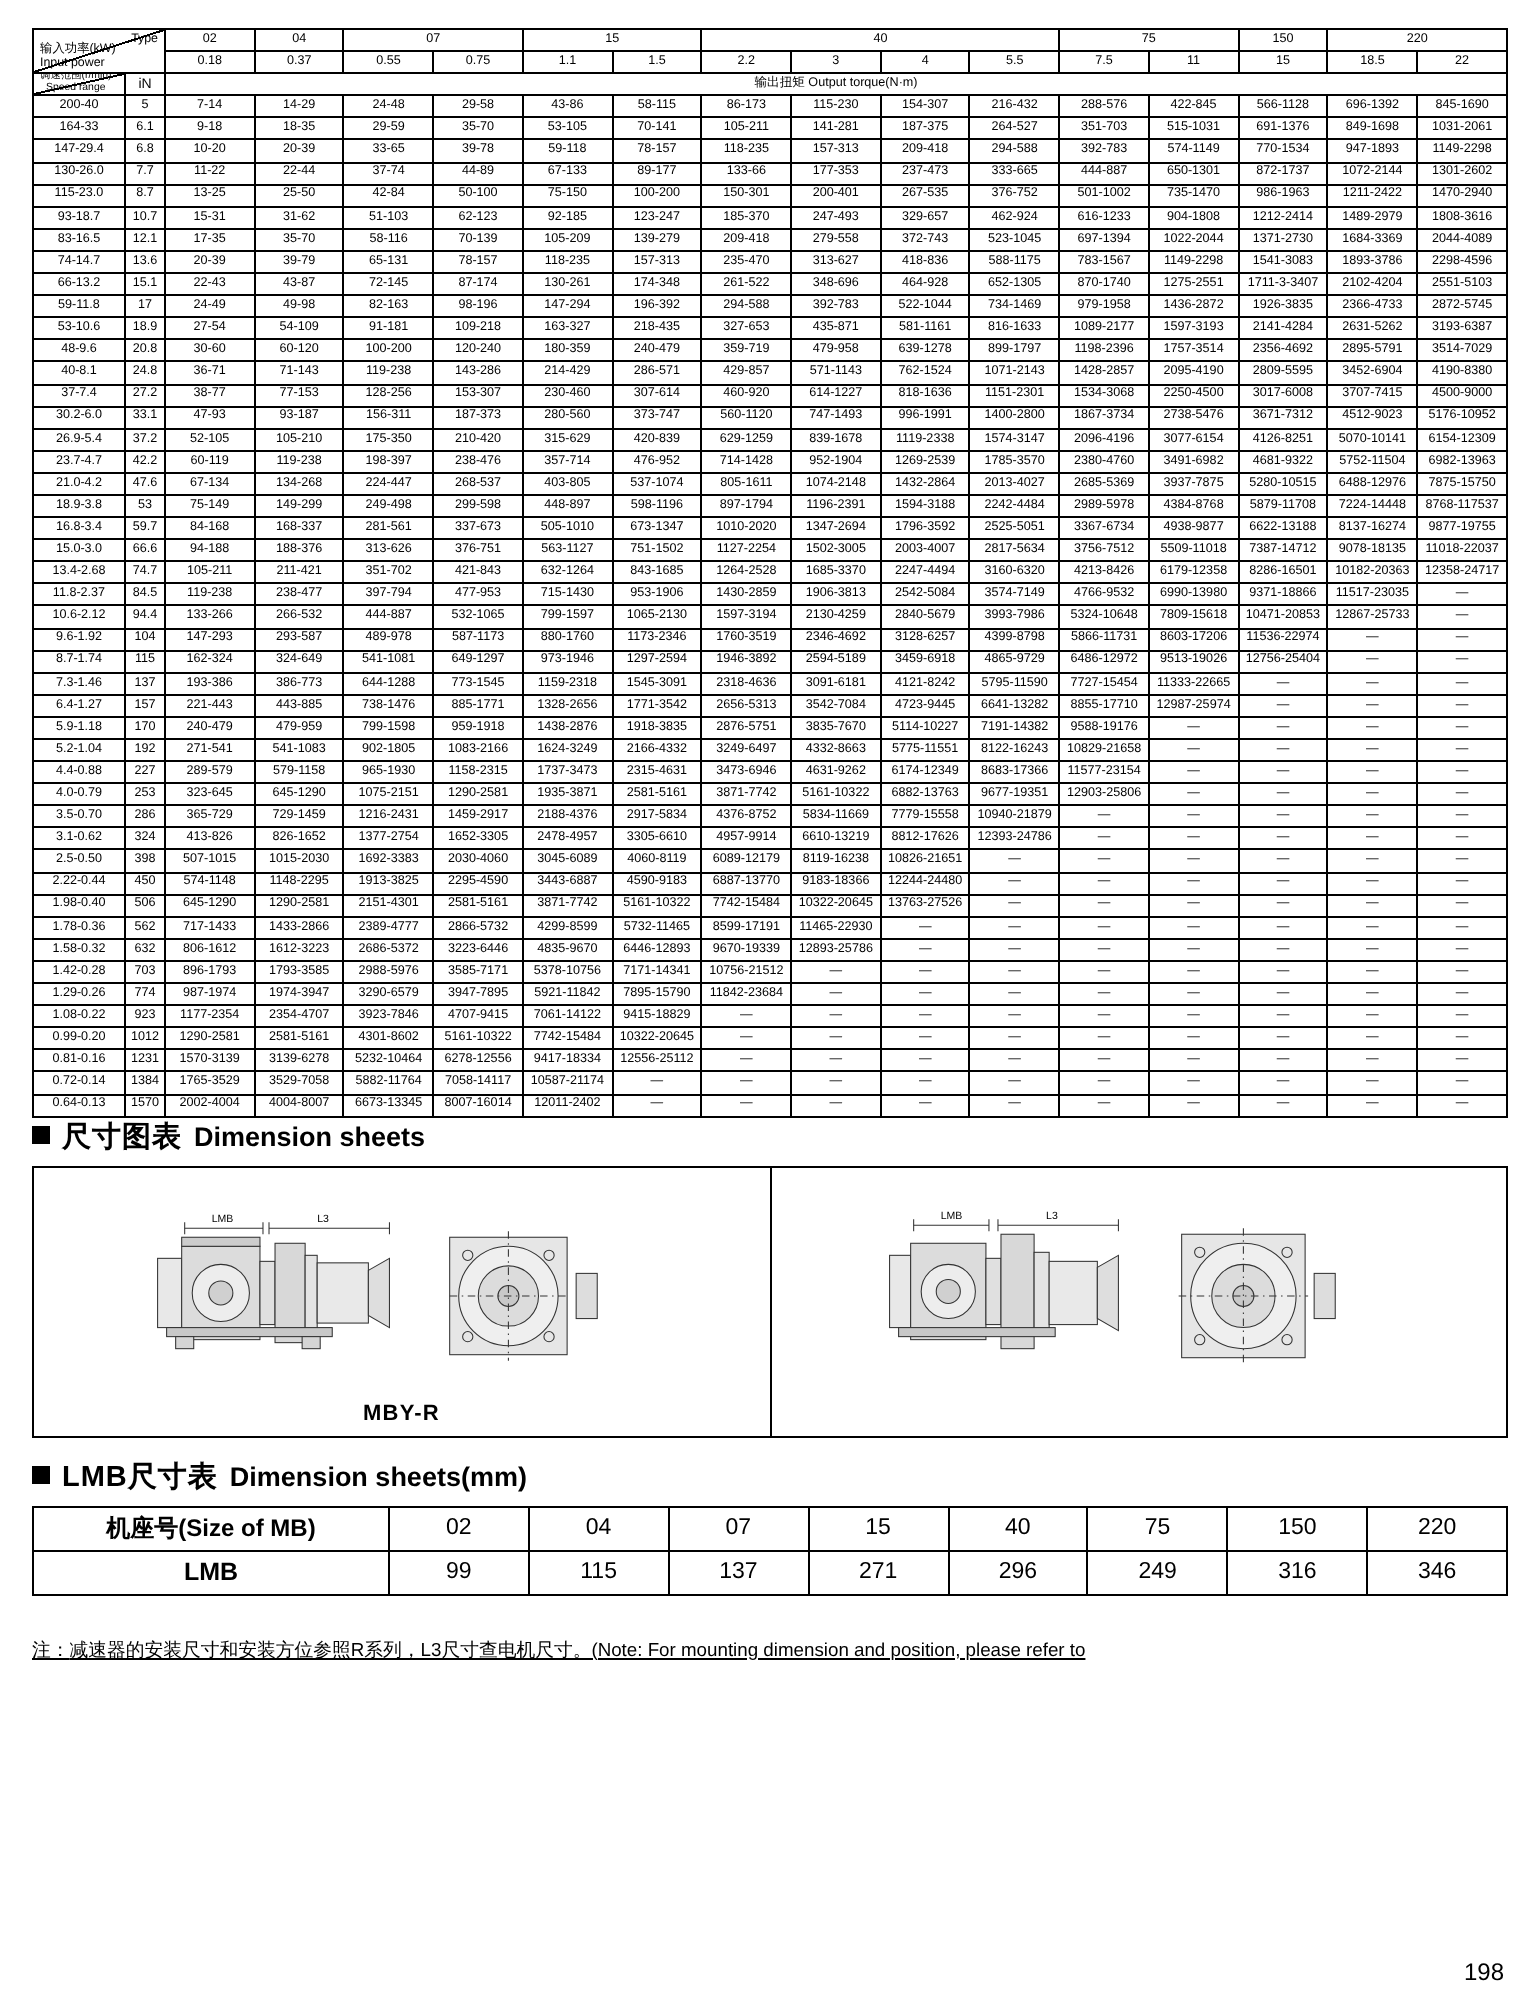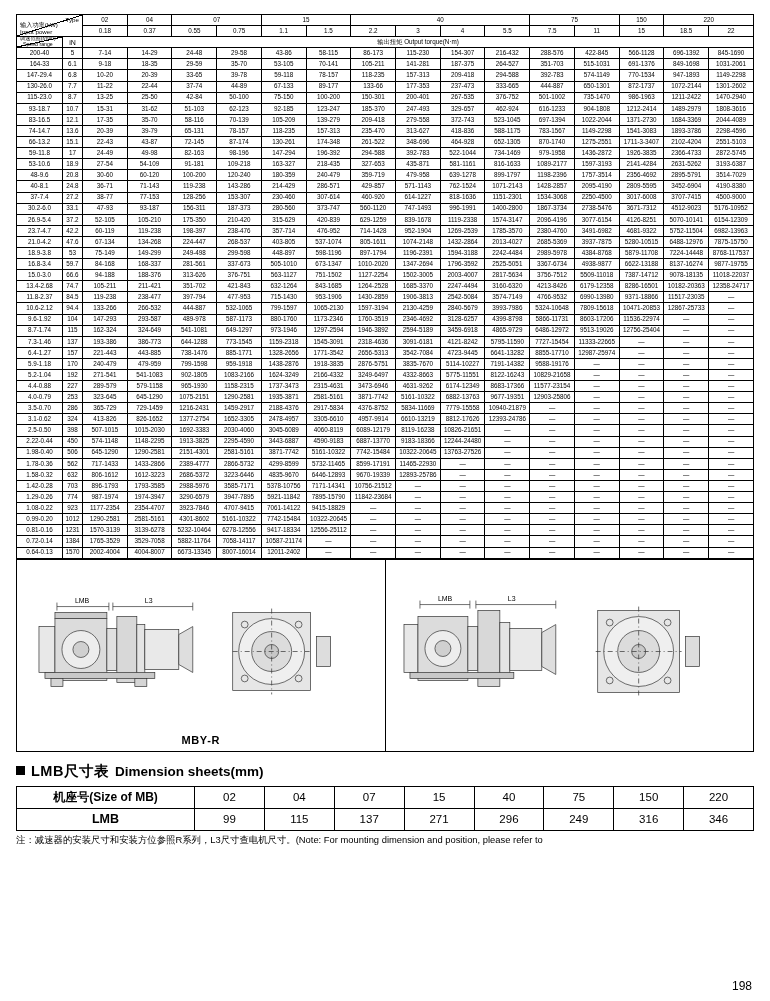--- a/index.html
+++ b/index.html
@@ -53,32 +53,32 @@
     position:absolute; inset:0;
     background:linear-gradient(to right bottom, transparent calc(50% - 0.5px), #000 calc(50% - 0.5px), #000 calc(50% + 0.5px), transparent calc(50% + 0.5px));
   }
   .corner2 .bl { position:absolute; left:3px; bottom:0px; font-size:6.2px; }
 
   
   .note { font-size:9.4px; margin:5px 0 8px 0; line-height:1.35; }
   .note .lbl { font-weight:bold; }
 
   
-  .dimbox { border:1px solid #000; height:193px; display:flex; position:relative; }
+  .dimbox { border:1px solid #000; height:136px; display:flex; position:relative; }
   .dimhalf { flex:1; position:relative; }
   .dimhalf.left { border-right:1px solid #000; }
   .dimhalf .caption { position:absolute; bottom:5px; width:100%; text-align:center; font-size:11px; font-weight:bold; letter-spacing:0.6px;}
 
   
   table.lmb { border-collapse:collapse; width:100%; table-layout:fixed; margin-top:2px; }
   table.lmb td { border:1px solid #000; text-align:center; height:22px; font-size:11.5px; }
   table.lmb td.head { font-size:12px; font-weight:bold; }
   table.lmb td.lbl { font-weight:bold; font-size:12.5px; }
 
-  .note2 { font-size:9.4px; margin-top:2px; line-height:1.45; }
+  .note2 { font-size:9.4px; margin-top:20px; line-height:1.45;text-decoration:underline; }
   .note2 .ind { display:block; padding-left:26px; }
   .pageno { position:absolute; right:18px; bottom:8px; font-size:12px; }
   .hidden-svg-wrap { width:100%; height:100%; }
 </style>
 </head>
 <body>
 
 <div class="page">
 
 
@@ -1002,20 +1002,25 @@
           <td style="color: rgb(0, 0, 0);">—</td>
           <td style="color: rgb(0, 0, 0);">—</td>
           <td style="color: rgb(0, 0, 0);">—</td>
           <td style="color: rgb(0, 0, 0);">—</td>
           <td style="color: rgb(0, 0, 0);">—</td>
         </tr>
       </tbody>
   </table>
 
 
+  <div class="sec-head">
+    <span class="sq"></span>
+    <span class="sec-cn">尺寸图表</span>
+    <span class="sec-en">Dimension sheets</span>
+  </div>
 
   <div class="dimbox">
     <div class="dimhalf left">
       <svg class="hidden-svg-wrap" viewBox="0 0 368 178" preserveAspectRatio="xMidYMid meet">
         <g stroke="#333" fill="none" stroke-width="0.7">
 
           <rect x="22" y="60" width="16" height="46" fill="#e8e8e8"></rect>
           <rect x="38" y="52" width="52" height="62" fill="#dcdcdc"></rect>
           <rect x="38" y="46" width="52" height="6" fill="#cccccc"></rect>
           <circle cx="64" cy="83" r="19" fill="#ededed"></circle>

